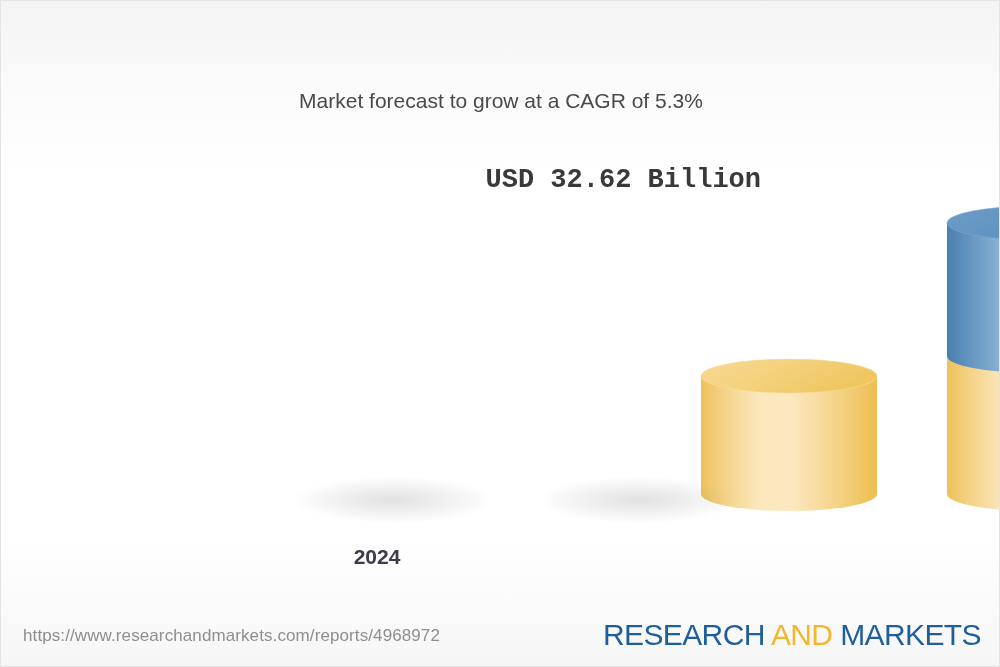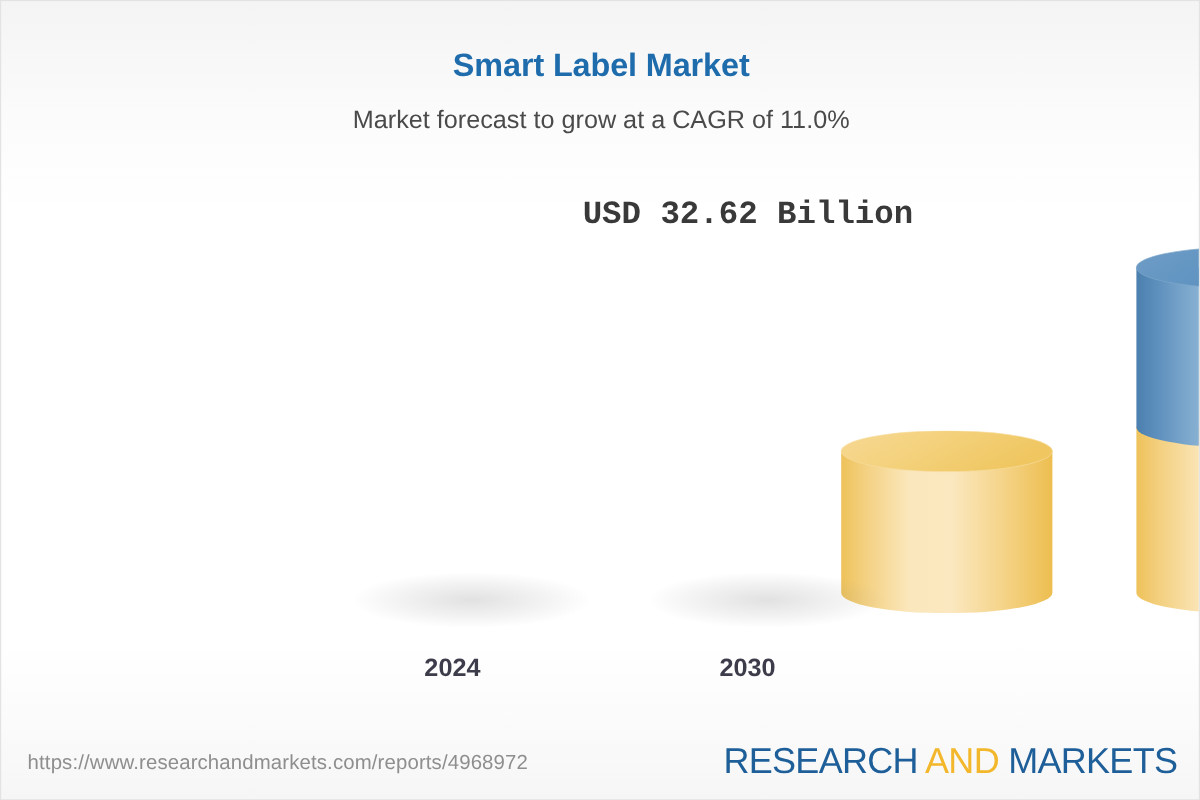--- a/index.html
+++ b/index.html
@@ -131,23 +131,22 @@
     letter-spacing: 0.22px;
     color: #1f5f99;
     white-space: nowrap;
   }
 </style>
 </head>
 <body>
 
 <div id="canvas">
 
-  <div class="chart-title">Smart Label Market</div>
-
-  <div class="chart-subtitle">Market forecast to grow at a CAGR of 11.0%</div>
+
+  <div class="chart-subtitle">Market forecast to grow at a CAGR of 5.3%</div>
 
   <div class="plot">
 
     <div class="cyl-shadow" style="left:294px; top:476px; width:196px; height:46px;"></div>
 
     <svg class="cyl" style="left:288px; top:358px;" width="176" height="152" viewBox="0 0 176 152">
       <defs>
         <linearGradient id="yelBody2024" x1="0" y1="0" x2="1" y2="0">
           <stop offset="0%" stop-color="#eec25a"></stop>
           <stop offset="10%" stop-color="#f3cf7d"></stop>
@@ -203,21 +202,20 @@
       <path d="M0,150 L0,288 A88,17 0 0 0 176,288 L176,150 Z" fill="url(#yelBody2030)"></path>
 
       <path d="M0,17 L0,150 A88,17 0 0 0 176,150 L176,17 Z" fill="url(#bluBody2030)"></path>
 
       <ellipse cx="88" cy="17" rx="88" ry="17" fill="url(#bluTop2030)"></ellipse>
       <ellipse cx="88" cy="17" rx="88" ry="17" fill="none" stroke="#7fa8cb" stroke-width="0.8" opacity="0.7"></ellipse>
     </svg>
 
     <div class="value-label" style="left:484px; top:164px; width:276px;">USD 32.62 Billion</div>
 
-    <div class="cat-label" style="left:484px; top:532px; width:276px;">2030</div>
 
   </div>
 
   <div class="source-url">https://www.researchandmarkets.com/reports/4968972</div>
 
   <div class="brand">
     <div class="brand-name"><span>RESEARCH </span><span class="and">AND</span><span> MARKETS</span></div>
   </div>
 
 </div>

